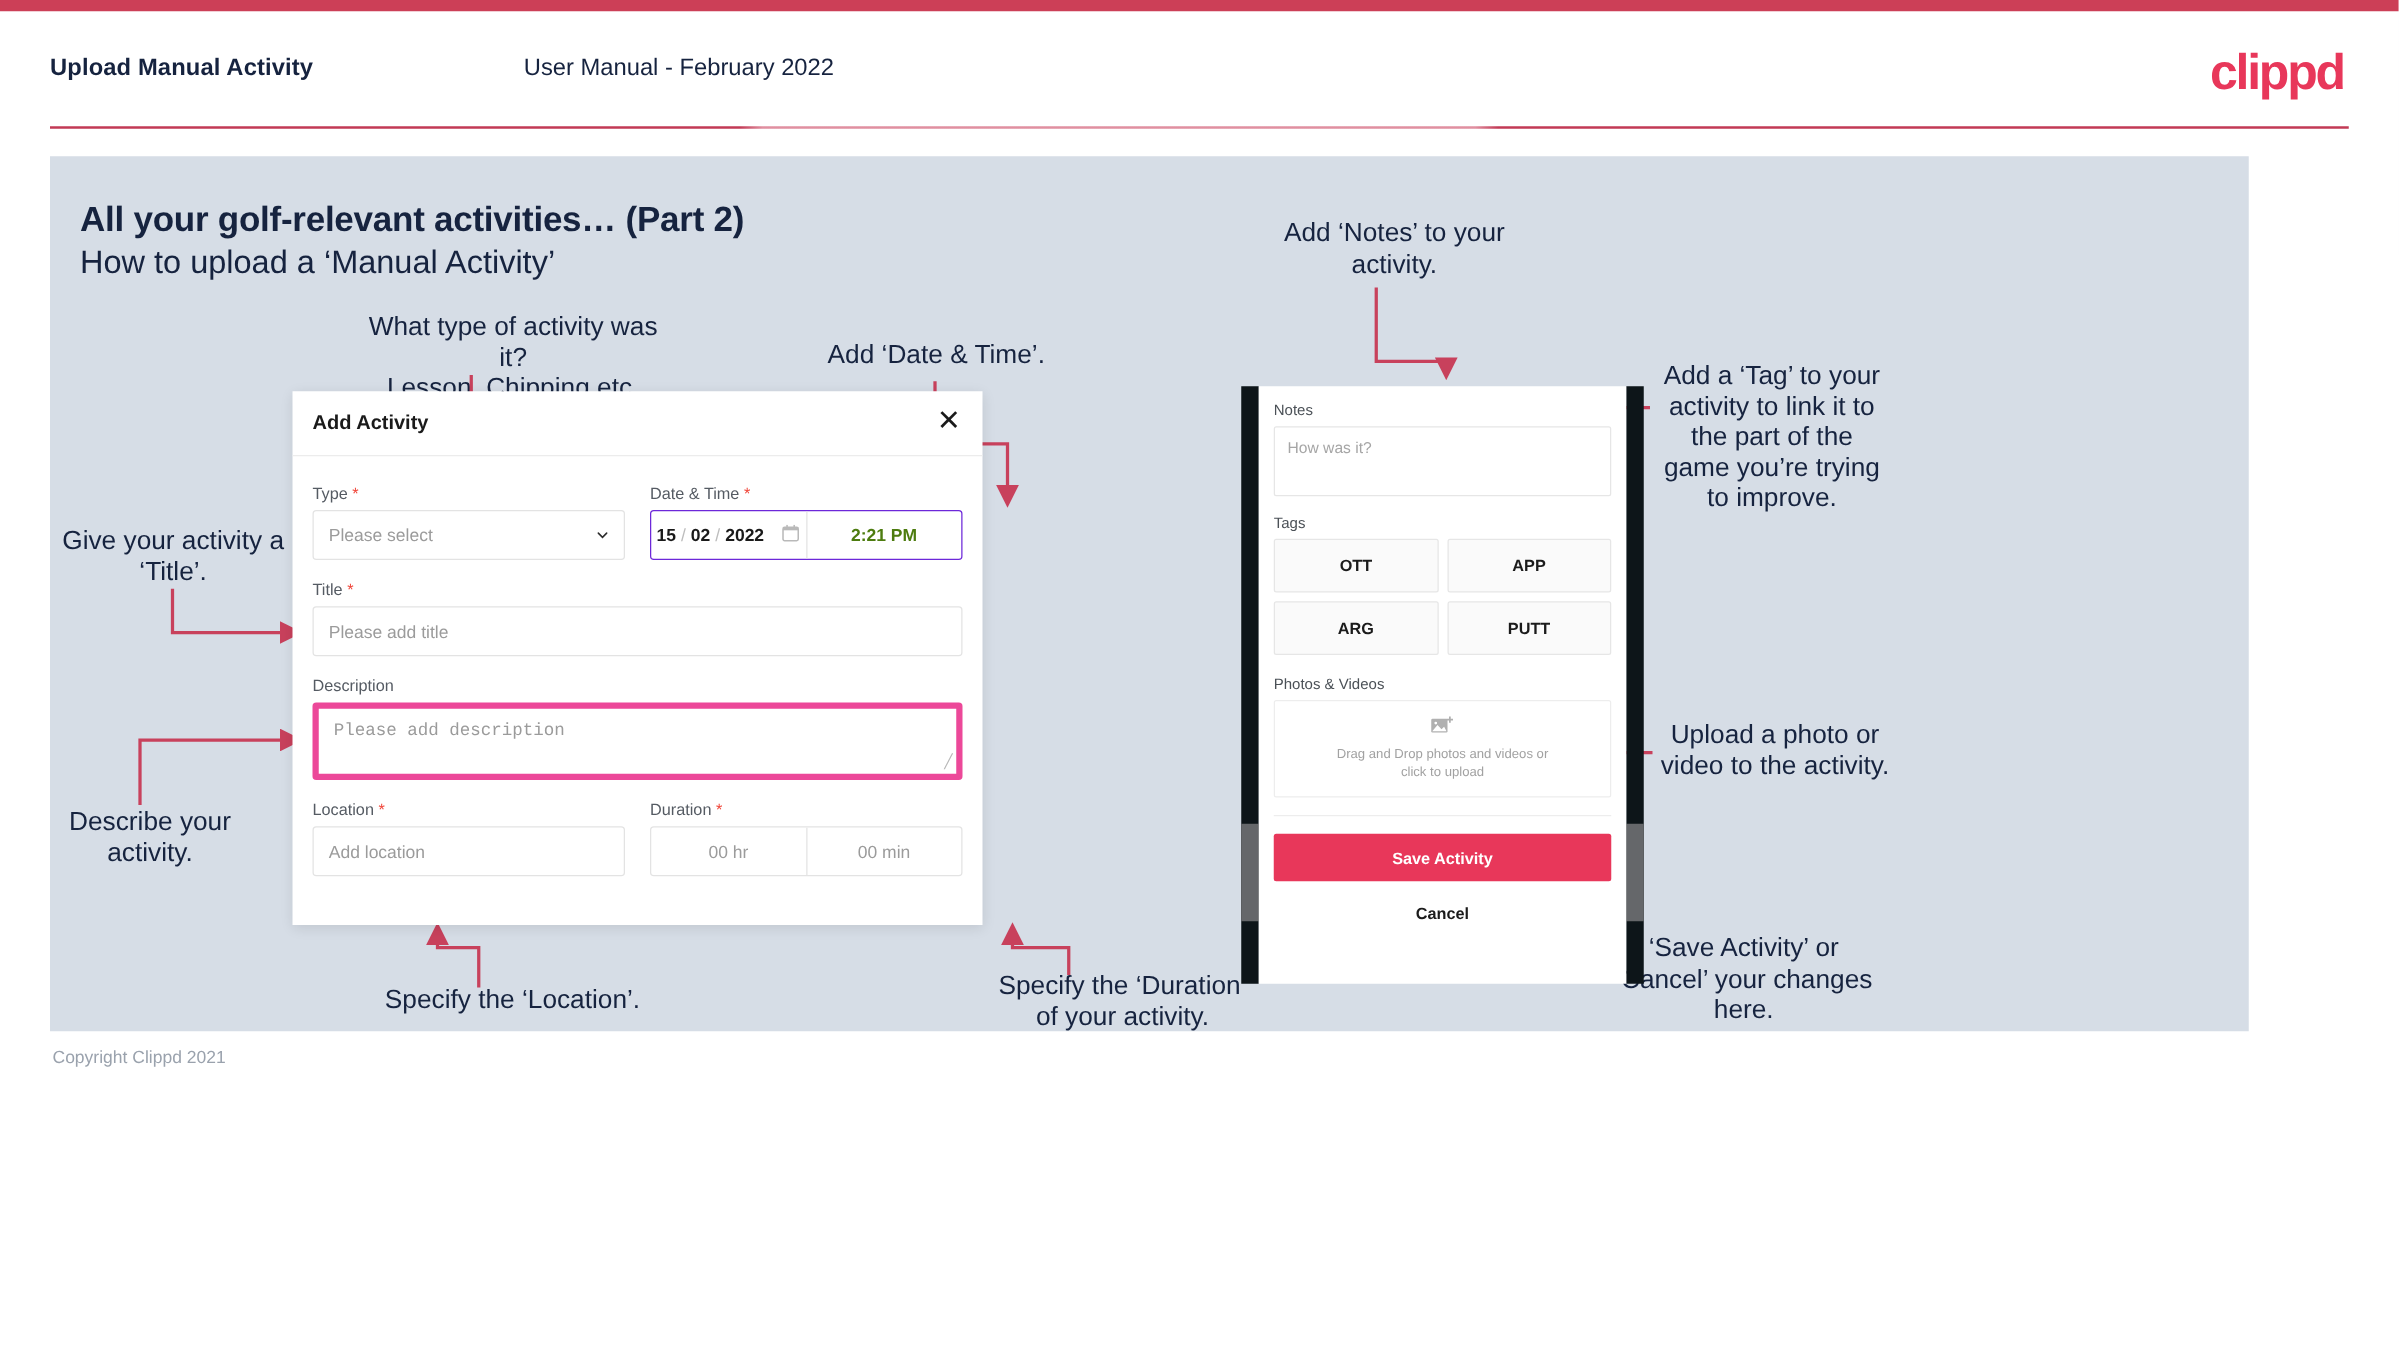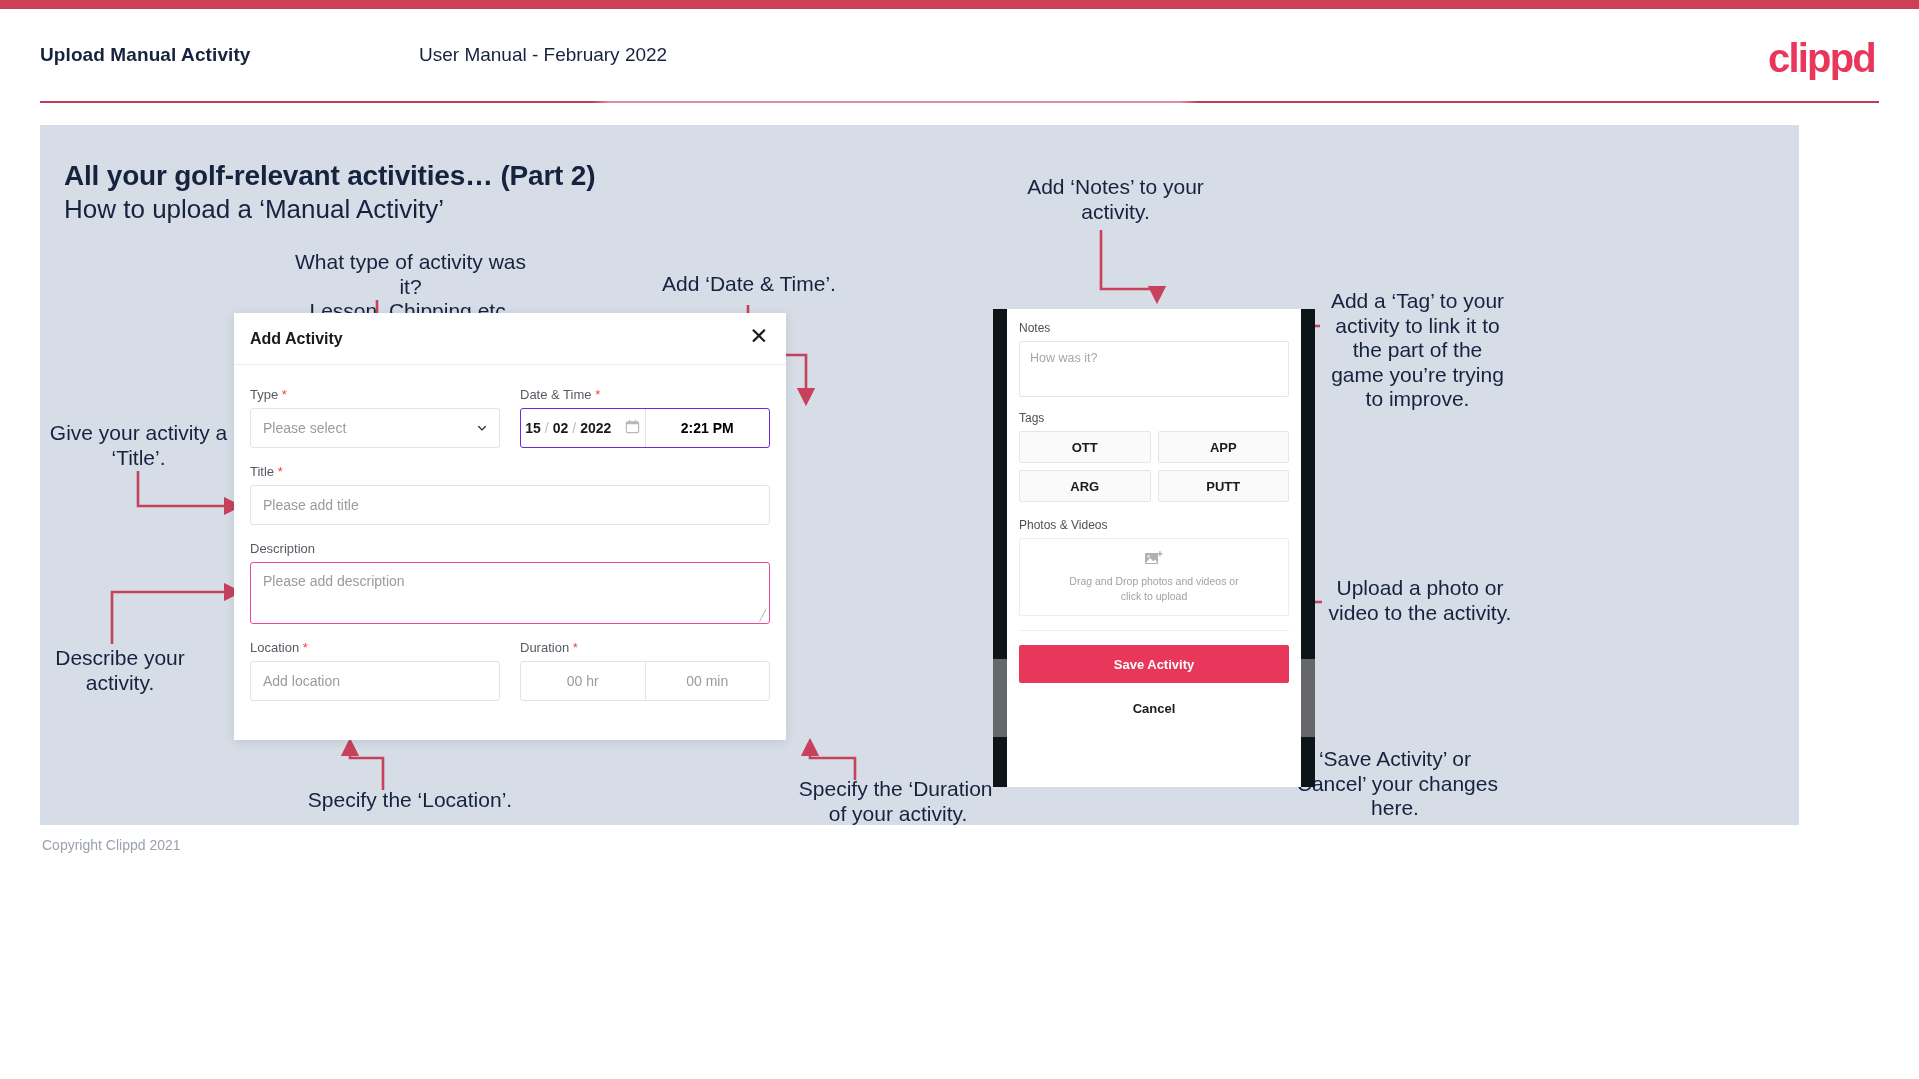--- a/index.html
+++ b/index.html
@@ -134,27 +134,27 @@
   }
   .dt-date {
     flex: 1; display: flex; align-items: center; justify-content: center;
     gap: 4px; font-size: 14px; color: #1a1a1a; font-weight: 600;
     border-right: 1px solid #e3e3e3; position: relative;
   }
   .dt-sep { color: #bdbdbd; font-weight: 400; }
   .cal-ico { margin-left: 10px; display: inline-block; }
   .dt-time {
     flex: 1; display: flex; align-items: center; justify-content: center;
-    font-size: 14px; color: #000000; font-weight: 600;
+    font-size: 14px; color: #4d7c0f; font-weight: 600;
   }
 
   .textarea {
-    height: 62px; border: 1px solid #ec4899; border-radius: 3px;
+    height: 62px; border: 5px solid #ec4899; border-radius: 3px;
     padding: 10px 12px; font-size: 14px; color: #9b9b9b;
-    position: relative; background: #fff;
+    position: relative; background: #fff; font-family: Liberation Mono, monospace;
   }
   .ta-grip {
     position: absolute; right: 3px; bottom: 2px;
     font-size: 11px; color: #b5b5b5; line-height: 1;
   }
 
   .dur-wrap {
     display: flex; height: 40px;
     border: 1px solid #e3e3e3; border-radius: 3px; overflow: hidden;
   }
@@ -192,21 +192,21 @@
   .p-notes {
     height: 56px; border: 1px solid #e6e6e6; border-radius: 2px;
     padding: 9px 10px; font-size: 12.5px; color: #a6a6a6;
     margin-bottom: 14px;
   }
   .tag-grid {
     display: grid; grid-template-columns: 1fr 1fr;
     gap: 7px; margin-bottom: 16px;
   }
   .tag {
-    height: 32px; border: 1px solid #e6e6e6; border-radius: 2px;
+    height: 43px; border: 1px solid #e6e6e6; border-radius: 2px;
     background: #fafafa;
     display: flex; align-items: center; justify-content: center;
     font-size: 13px; font-weight: 700; color: #1b1b1b;
   }
   .drop {
     height: 78px; border: 1px solid #ededed; border-radius: 2px;
     display: flex; flex-direction: column; align-items: center;
     justify-content: center; gap: 6px;
     margin-bottom: 14px;
   }

